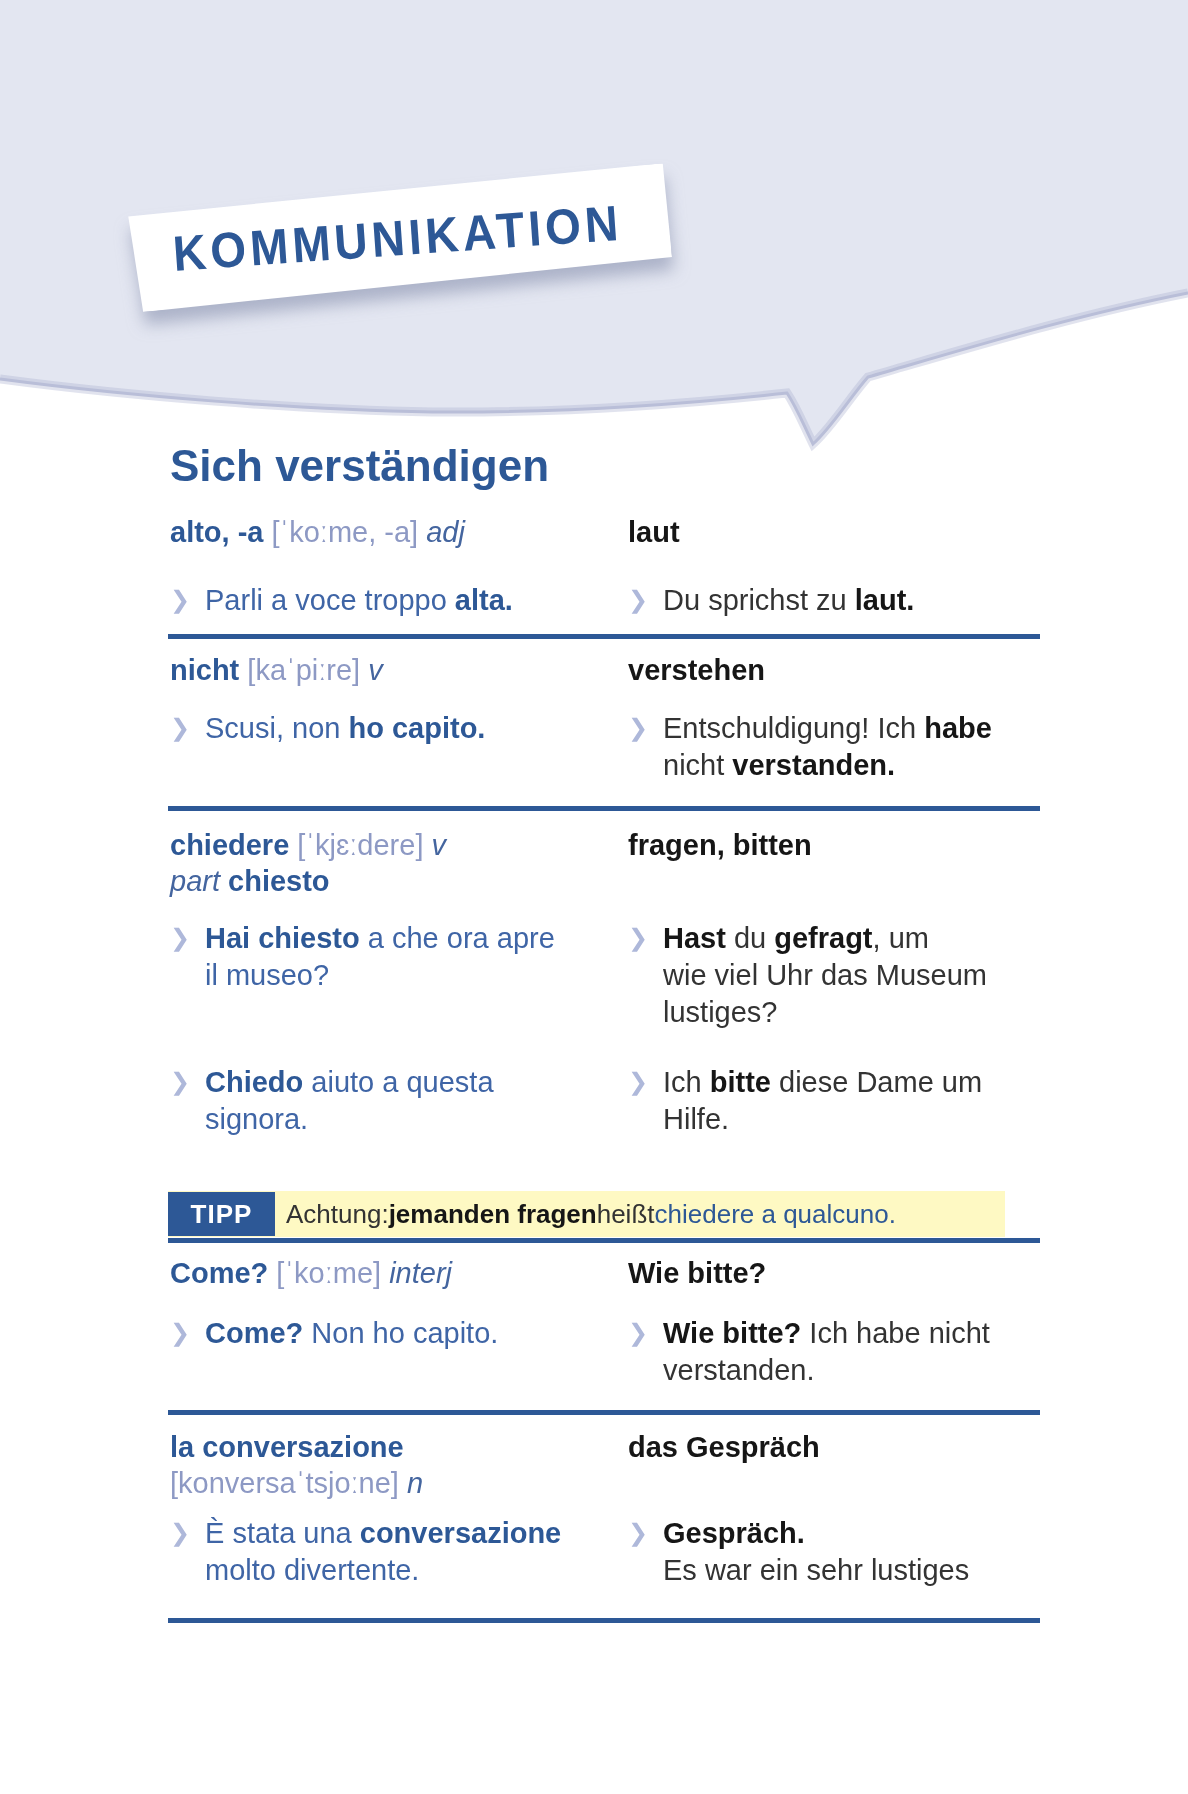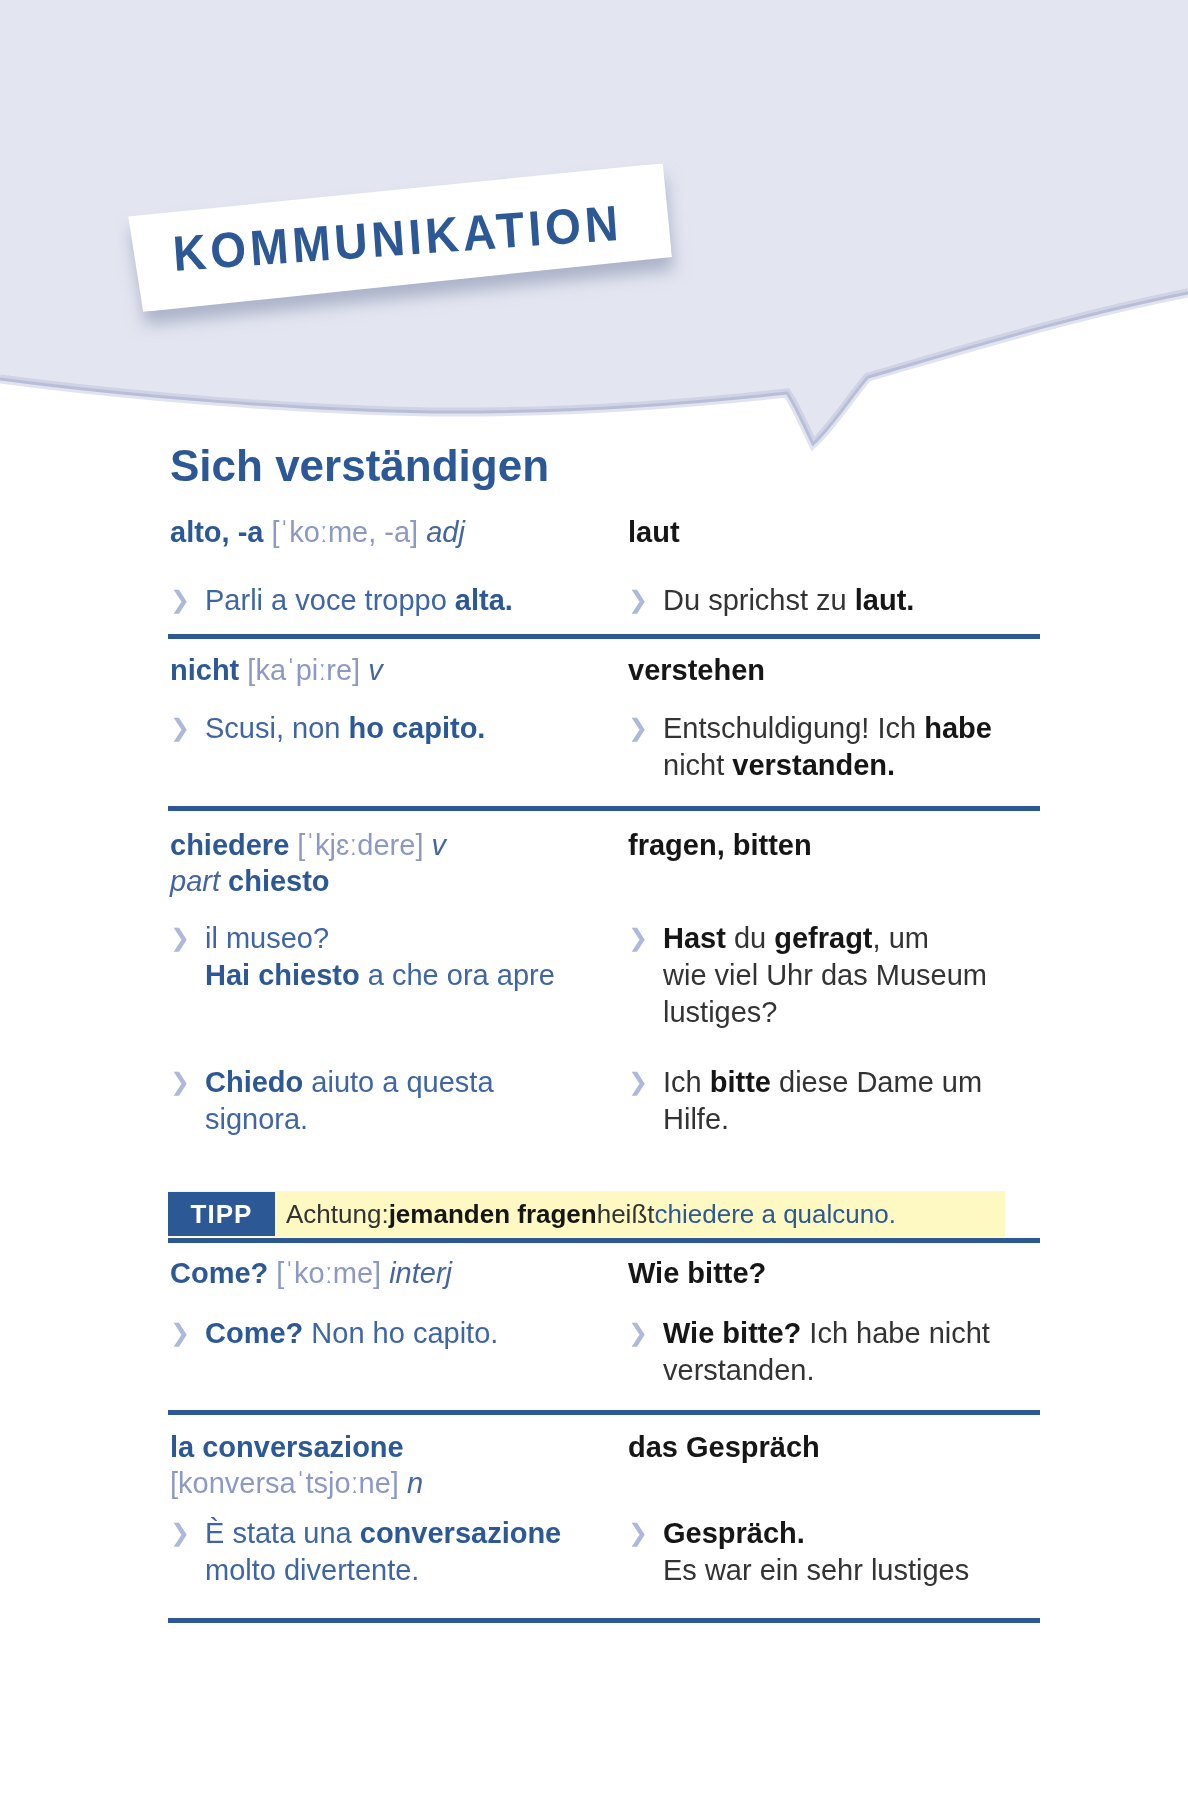--- a/index.html
+++ b/index.html
@@ -136,22 +136,22 @@
         <div class="hw-line"><span class="pos">part</span><span class="w"> chiesto</span></div>
       </div>
       <div class="col-de">
         <div class="de-hw">fragen, bitten</div>
       </div>
     </div>
     <div class="row" style="top:920px">
       <div class="col-it">
         <div class="ex it-ex">
           <span class="chev">❯</span>
+          <span class="ln"><span class="b">Hai chiesto</span><span> a che ora apre</span></span>
           <span class="ln"><span>il museo?</span></span>
-          <span class="ln"><span class="b">Hai chiesto</span><span> a che ora apre</span></span>
         </div>
       </div>
       <div class="col-de">
         <div class="ex de-ex">
           <span class="chev">❯</span>
           <span class="ln"><span class="b">Hast</span><span> du </span><span class="b">gefragt</span><span>, um</span></span>
           <span class="ln"><span>wie viel Uhr das Museum</span></span>
           <span class="ln"><span>lustiges?</span></span>
         </div>
       </div>

